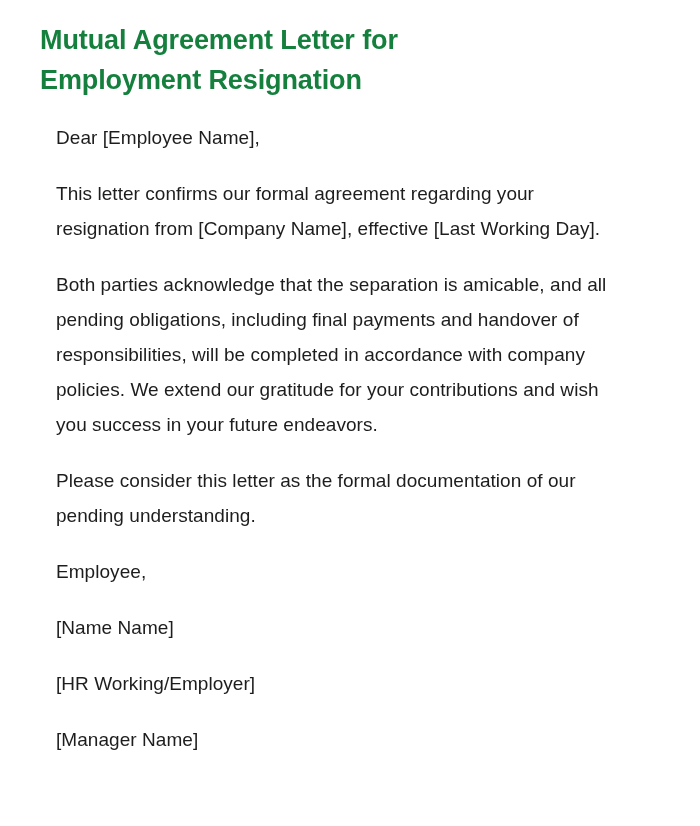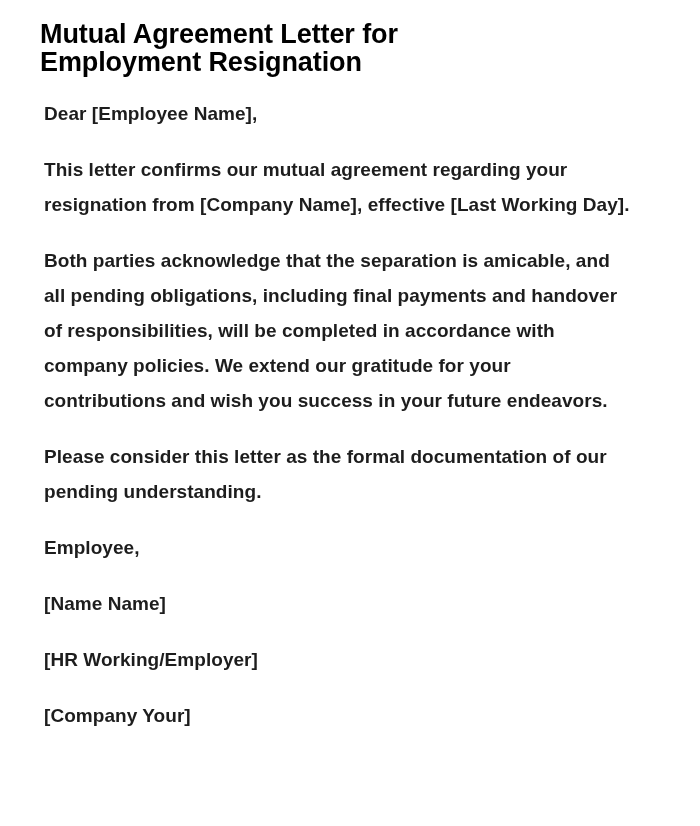--- a/index.html
+++ b/index.html
@@ -20,29 +20,28 @@
     min-height: 826px;
     background: #ffffff;
     padding: 20px 65px 40px 40px;
   }
   .doc-title {
     margin: 0 0 0 0;
     padding: 0;
     font-family: "Liberation Sans Narrow", "Liberation Sans", sans-serif;
     font-size: 27px;
     font-weight: 700;
-    line-height: 28px;
+    line-height: 40px;
     letter-spacing: -0.1px;
-    color: #000000;
+    color: #15803d;
     max-width: 520px;
   }
   .letter-body {
-    margin: 4px;
+    margin: 16px;
     padding: 0;
-    font-weight: bold;
   }
   .para {
     margin: 0;
     padding: 0;
     font-family: "Liberation Sans Narrow", "Liberation Sans", sans-serif;
     font-size: 19px;
     line-height: 35px;
     color: #1d1d1d;
     letter-spacing: 0.05px;
     max-width: 600px;
@@ -58,28 +57,28 @@
 <body>
 
 <div class="page">
 
   <h1 class="doc-title">Mutual Agreement Letter for Employment Resignation</h1>
 
   <div class="letter-body">
 
     <p class="para salutation">Dear [Employee Name],</p>
 
-    <p class="para">This letter confirms our mutual agreement regarding your resignation from [Company Name], effective [Last Working Day].</p>
+    <p class="para">This letter confirms our formal agreement regarding your resignation from [Company Name], effective [Last Working Day].</p>
 
     <p class="para">Both parties acknowledge that the separation is amicable, and all pending obligations, including final payments and handover of responsibilities, will be completed in accordance with company policies. We extend our gratitude for your contributions and wish you success in your future endeavors.</p>
 
     <p class="para">Please consider this letter as the formal documentation of our pending understanding.</p>
 
     <p class="para">Employee,</p>
 
     <p class="para">[Name Name]</p>
 
     <p class="para">[HR Working/Employer]</p>
 
-    <p class="para">[Company Your]</p>
+    <p class="para">[Manager Name]</p>
 
   </div>
 </div>
 
 </body></html>

